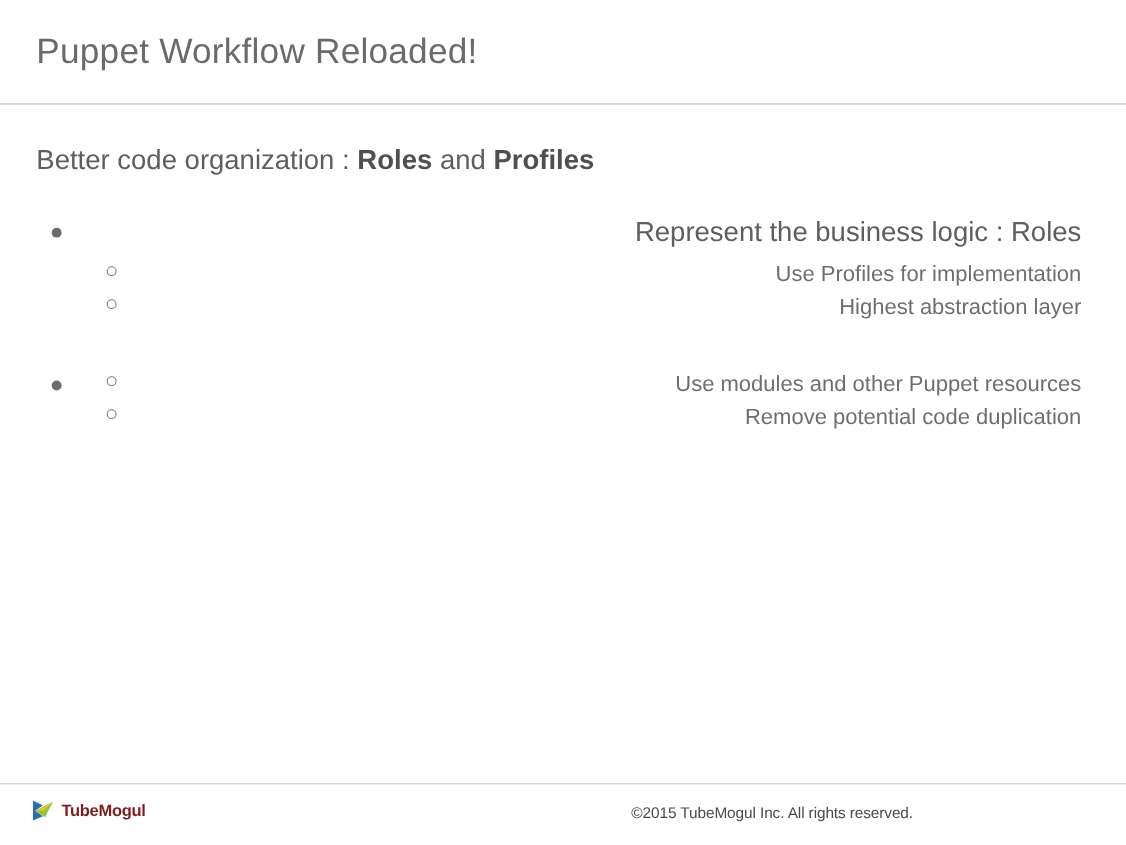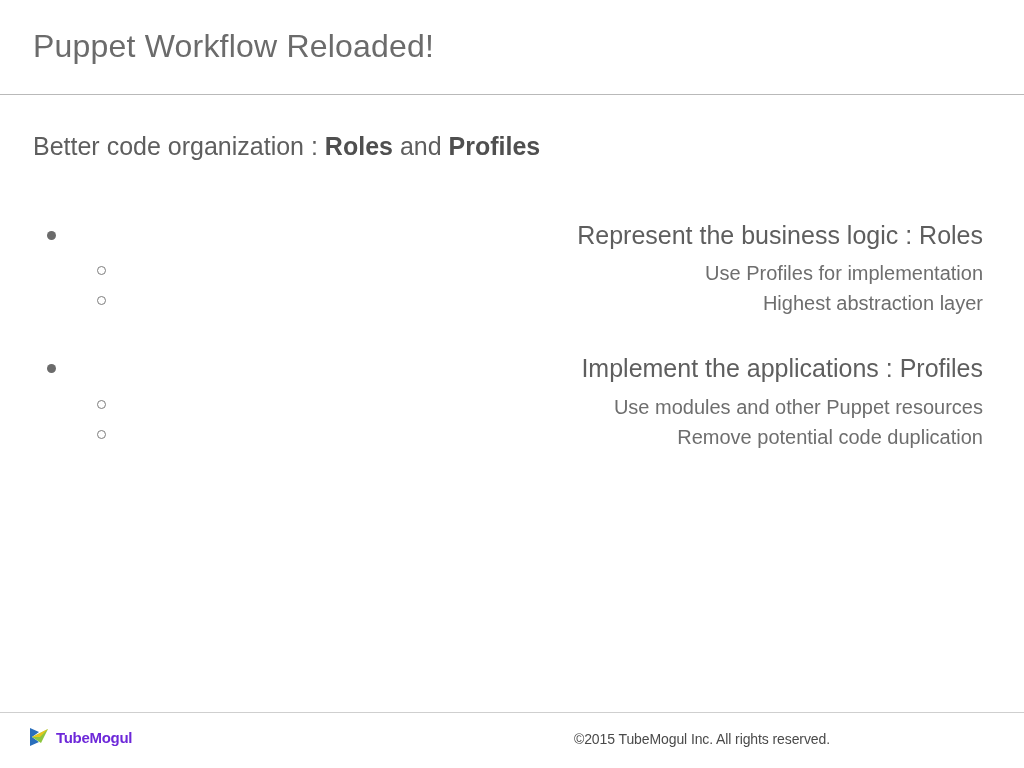--- a/index.html
+++ b/index.html
@@ -43,21 +43,21 @@
   .body-area {
     position: absolute;
     left: 33px;
     top: 130px;
     width: 950px;
   }
   .lead {
     font-size: 25px;
     color: #5e5e5e;
     line-height: 1.3;
-    margin: 0 0 56px 0;
+    margin: 0 0 32px 0;
     font-weight: normal;
   }
   .lead b {
     font-weight: bold;
     color: #4f4f4f;
   }
   ul.level1 {
     list-style: none;
     margin: 0;
     padding: 0;
@@ -126,21 +126,21 @@
     gap: 6px;
   }
   .logo-mark {
     width: 22px;
     height: 22px;
     position: relative;
   }
   .logo-text {
     font-size: 15px;
     font-weight: bold;
-    color: #6d28d9;
+    color: #7f1d1d;
     letter-spacing: -0.3px;
   }
   .copyright {
     position: absolute;
     right: 22px;
     top: 731px;
     font-size: 14px;
     color: #4a4a4a;
     letter-spacing: -0.1px;
     white-space: nowrap;
@@ -174,21 +174,20 @@
             <span class="bullet-l2"></span>
             <span>Highest abstraction layer</span>
           </li>
         </ul>
       </li>
 
       <li class="group-gap"></li>
 
       <li class="l1">
         <span class="bullet-l1"></span>
-        <span class="l1text">Implement the applications : Profiles</span>
         <ul class="level2">
           <li class="l2">
             <span class="bullet-l2"></span>
             <span>Use modules and other Puppet resources</span>
           </li>
           <li class="l2">
             <span class="bullet-l2"></span>
             <span>Remove potential code duplication</span>
           </li>
         </ul>

